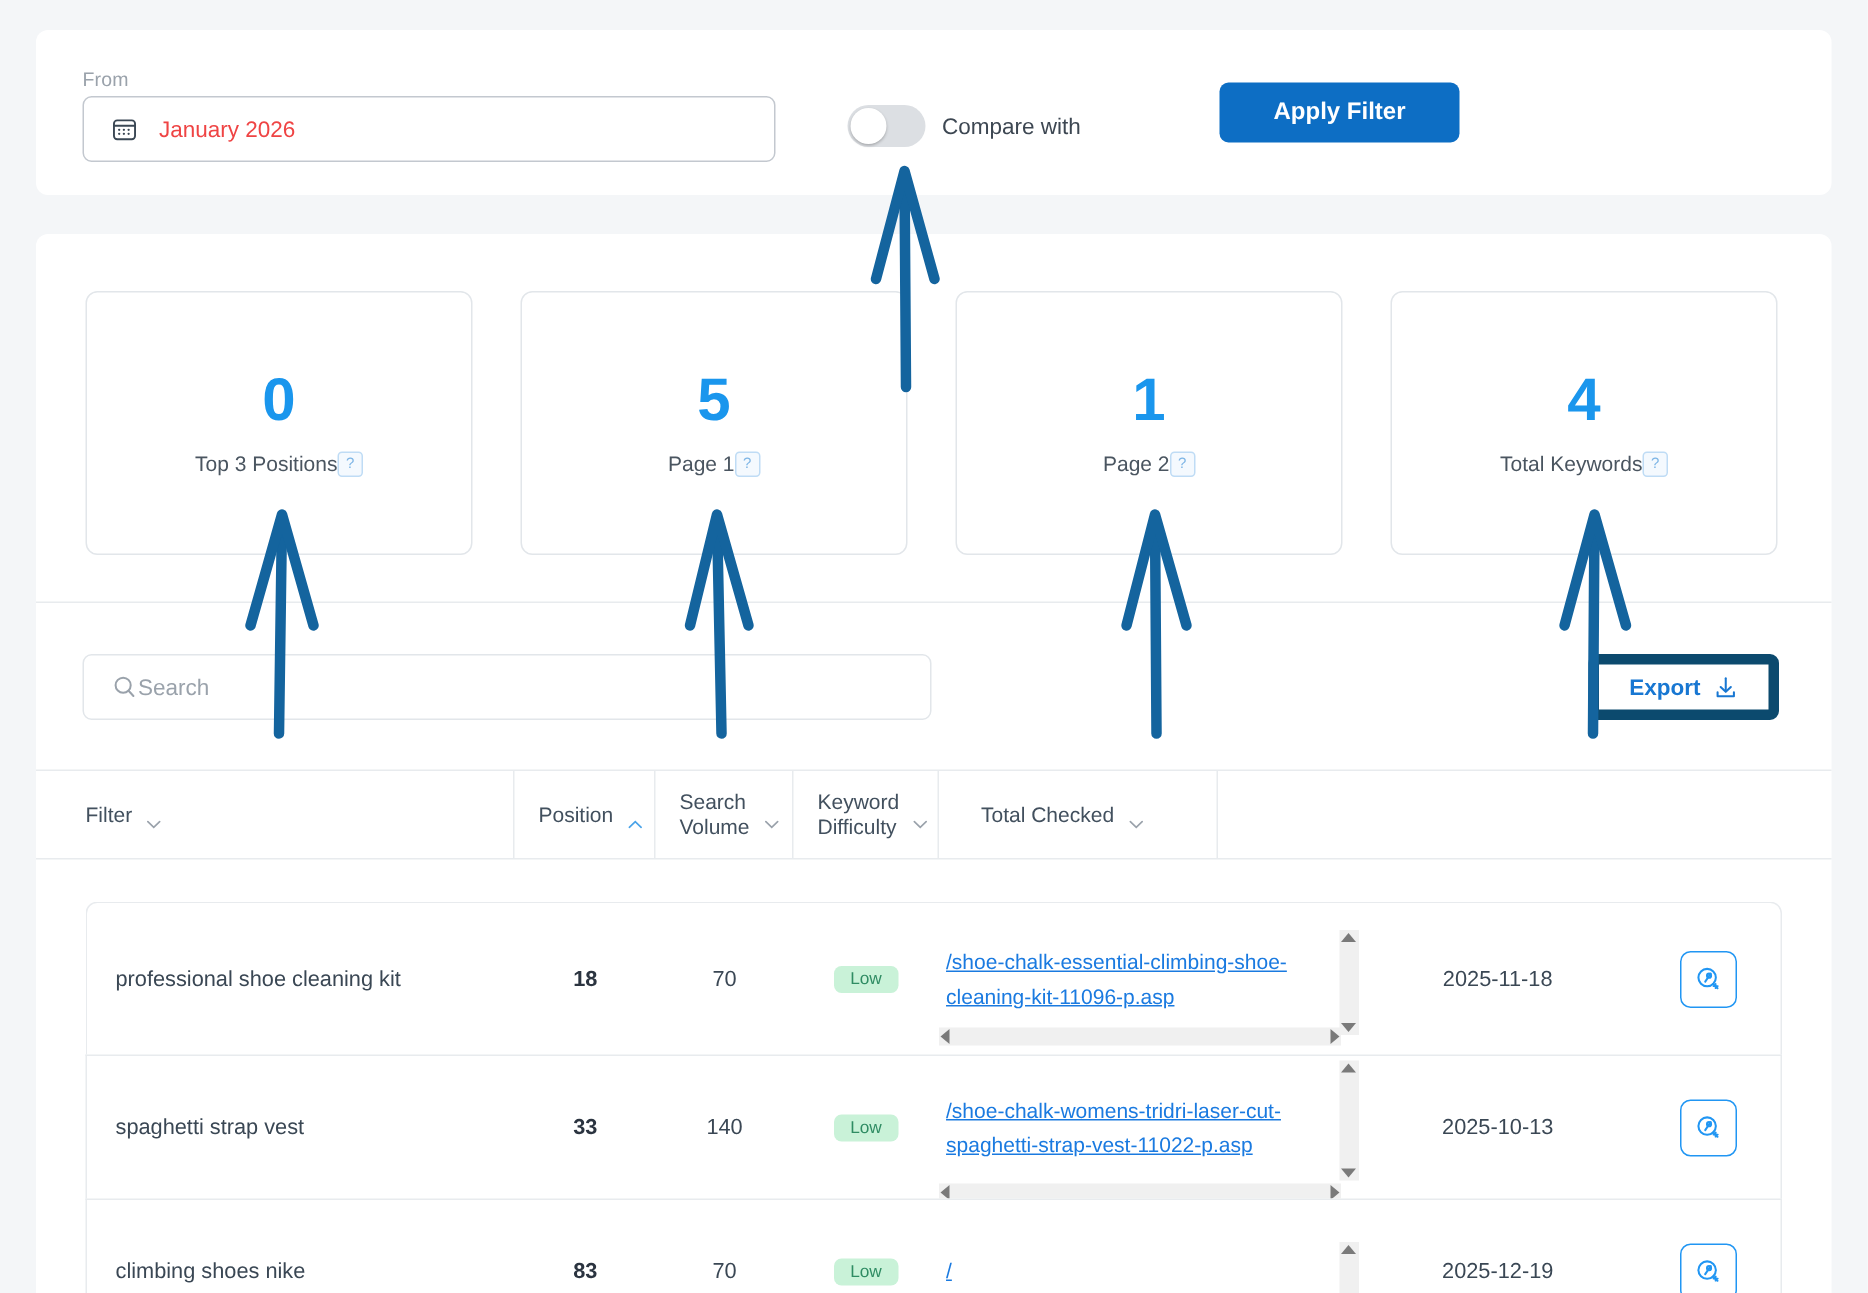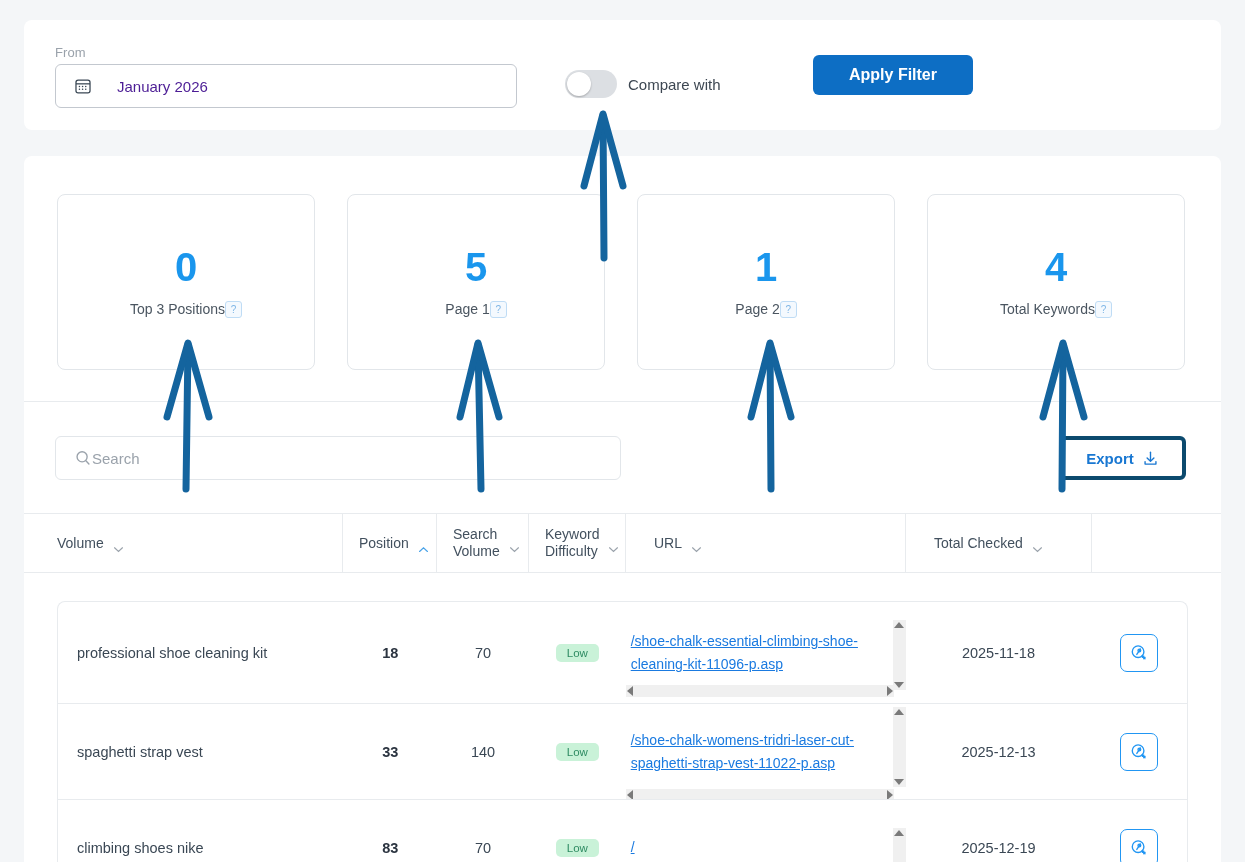--- a/index.html
+++ b/index.html
@@ -22,21 +22,21 @@
     font-size: 13px; color: #9aa2ab; letter-spacing: .1px;
   }
   .date-input {
     position: absolute; left: 31px; top: 44px;
     width: 462px; height: 44px;
     border: 1px solid #c3c8cf; border-radius: 6px;
     background: #fff; display: flex; align-items: center;
     padding-left: 18px; gap: 14px; cursor: pointer;
   }
   .date-input .cal { width: 18px; height: 18px; flex: none; }
-  .date-value { font-size: 15px; color: #4c1d95; margin-left: 11px; }
+  .date-value { font-size: 15px; color: #ef4444; }
 
   .toggle-wrap {
     position: absolute; left: 541px; top: 50px;
     display: flex; align-items: center; gap: 11px;
   }
   .toggle {
     width: 52px; height: 28px; border-radius: 14px;
     background: #dcdfe3; position: relative; cursor: pointer; flex: none;
   }
   .toggle .knob {
@@ -91,21 +91,21 @@
     border: 1px solid #e2e6ea; border-radius: 6px;
     display: flex; align-items: center; padding-left: 18px;
     background: #fff;
   }
   .search-box .mag { width: 18px; height: 18px; flex: none; }
   .search-ph { font-size: 15px; color: #9aa2ab; }
 
   .export-btn {
     position: absolute; left: 1035px; top: 280px;
     width: 127px; height: 44px;
-    border: 4px solid #0c4a6e; border-radius: 6px;
+    border: 7px solid #0c4a6e; border-radius: 6px;
     background: #fff; color: #1877d2;
     font-size: 15px; font-weight: bold;
     display: flex; align-items: center; justify-content: center; gap: 8px;
     cursor: pointer; font-family: inherit;
   }
   .export-btn .dl { width: 17px; height: 17px; }
 
   
   .table { position: absolute; left: 0; top: 357px; width: 1197px; }
   .thead { display: flex; height: 60px; border-top: 1px solid #e8ebee; border-bottom: 1px solid #e8ebee; }
@@ -270,21 +270,21 @@
           <line x1="10" y1="2.6" x2="10" y2="12.6"></line>
             <polyline points="6,9.4 10,13.2 14,9.4"></polyline>
           <polyline points="3.6,13.6 3.6,16.6 16.4,16.6 16.4,13.6"></polyline>
         </svg>
       </span>
     </button>
 
     <div class="table">
       <div class="thead">
         <div class="th th-kw">
-          <span class="th-label">Volume</span>
+          <span class="th-label">Filter</span>
           <span class="chev">
             <svg viewBox="0 0 12 8" width="11" height="7" fill="none" stroke="#9aa2ab" stroke-width="1.3" stroke-linecap="round">
                 <polyline points="1.5,2 6,6.3 10.5,2"></polyline>
               </svg>
           </span>
         </div>
         <div class="th th-pos">
           <span class="th-label">Position</span>
           <span class="chev">
             <svg viewBox="0 0 12 8" width="11" height="7" fill="none" stroke="#4aa3e8" stroke-width="1.3" stroke-linecap="round">
@@ -295,28 +295,20 @@
         <div class="th th-sv">
           <span class="th-label">Search Volume</span>
           <span class="chev">
             <svg viewBox="0 0 12 8" width="11" height="7" fill="none" stroke="#9aa2ab" stroke-width="1.3" stroke-linecap="round">
                 <polyline points="1.5,2 6,6.3 10.5,2"></polyline>
               </svg>
           </span>
         </div>
         <div class="th th-kd">
           <span class="th-label">Keyword Difficulty</span>
-          <span class="chev">
-            <svg viewBox="0 0 12 8" width="11" height="7" fill="none" stroke="#9aa2ab" stroke-width="1.3" stroke-linecap="round">
-                <polyline points="1.5,2 6,6.3 10.5,2"></polyline>
-              </svg>
-          </span>
-        </div>
-        <div class="th th-url">
-          <span class="th-label">URL</span>
           <span class="chev">
             <svg viewBox="0 0 12 8" width="11" height="7" fill="none" stroke="#9aa2ab" stroke-width="1.3" stroke-linecap="round">
                 <polyline points="1.5,2 6,6.3 10.5,2"></polyline>
               </svg>
           </span>
         </div>
         <div class="th th-lc">
           <span class="th-label">Total Checked</span>
           <span class="chev">
             <svg viewBox="0 0 12 8" width="11" height="7" fill="none" stroke="#9aa2ab" stroke-width="1.3" stroke-linecap="round">
@@ -380,21 +372,21 @@
             <div class="vbar" style="top:-22px;height:80px">
               <span class="tri tri-up"></span>
               <span class="tri tri-down"></span>
             </div>
             <div class="hbar" style="bottom:-27px">
               <span class="tri tri-left"></span>
               <span class="tri tri-right"></span>
             </div>
           </div>
         </div>
-        <div class="c c-lc">2025-12-13</div>
+        <div class="c c-lc">2025-10-13</div>
         <div class="c c-act">
           <div class="act-btn">
             <svg viewBox="0 0 22 22" width="20" height="20" fill="none" stroke="#2196f3" stroke-width="1.5">
               <circle cx="10" cy="9.6" r="6.4"></circle>
               <path d="M12.6 6.6 L8.6 12.6" stroke-linecap="round"></path>
               <circle cx="11.4" cy="8.2" r="1.5"></circle>
               <line x1="14.4" y1="14.2" x2="17.6" y2="17.4" stroke-linecap="round"></line>
               <g stroke-width="1.3" stroke-linecap="round">
                   <line x1="16.2" y1="14.2" x2="16.2" y2="17.4"></line>
                   <line x1="14.6" y1="15.8" x2="17.8" y2="15.8"></line>

